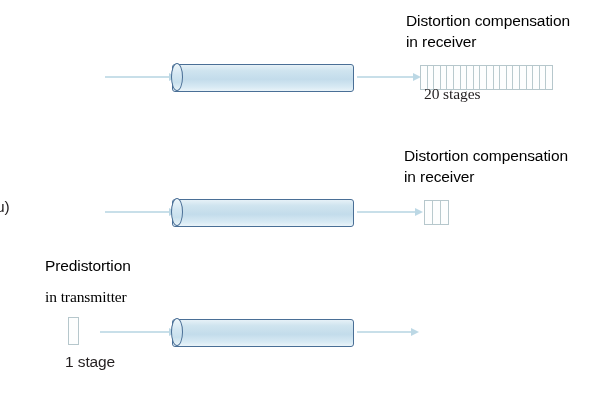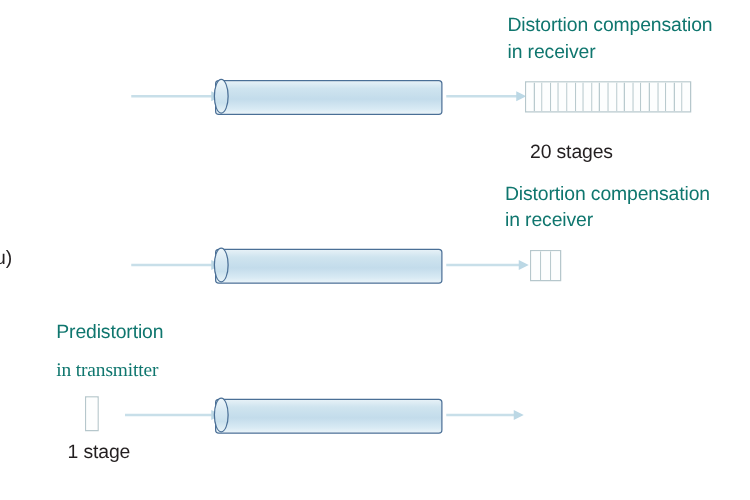--- a/index.html
+++ b/index.html
@@ -14,21 +14,21 @@
     background: #ffffff;
     overflow: hidden;
     font-family: "Liberation Sans", sans-serif;
     color: #231f20;
   }
 
   .label {
     position: absolute;
     font-size: 15.5px;
     line-height: 21px;
-    color: #0f766e;
+    color: #000000;
     white-space: pre;
     letter-spacing: -0.1px;
   }
 
   .caption {
     position: absolute;
     font-size: 15.5px;
     line-height: 20px;
     color: #231f20;
     white-space: pre;
@@ -153,21 +153,21 @@
     <div class="cell"></div>
     <div class="cell"></div>
     <div class="cell"></div>
     <div class="cell"></div>
     <div class="cell"></div>
     <div class="cell"></div>
     <div class="cell"></div>
     <div class="cell"></div>
   </div>
 
-  <div class="caption" style="left:424px; top:112px;">20 stages</div>
+  <div class="caption" style="left:424px; top:84px;font-family:Liberation Serif, serif;">20 stages</div>
 
   <div class="edge-clip" style="left:-4px; top:196px;">u)</div>
 
   <div class="label" style="left:404px; top:145px;">Distortion compensation</div>
   <div class="label" style="left:404px; top:166px;">in receiver</div>
 
   <div class="arrow" style="left:105px; top:207px; width:72px;">
     <div class="shaft"></div>
     <div class="head"></div>
   </div>
@@ -186,21 +186,21 @@
   </div>
 
 
   <div class="label" style="left:45px; top:255px;">Predistortion</div>
   <div class="label" style="left:45px; top:286px;font-family:Liberation Serif, serif;">in transmitter</div>
 
   <div class="stages" style="left:68px; top:317px; width:11px; height:28px;">
     <div class="cell"></div>
   </div>
 
-  <div class="caption" style="left:54px; top:352px;">1 stage</div>
+  <div class="caption" style="left:65px; top:352px;">1 stage</div>
 
   <div class="arrow" style="left:100px; top:327px; width:77px;">
     <div class="shaft"></div>
     <div class="head"></div>
   </div>
 
   <div class="fiber" style="left:172px; top:319px; width:182px;"></div>
 
   <div class="arrow" style="left:357px; top:327px; width:62px;">
     <div class="shaft"></div>

